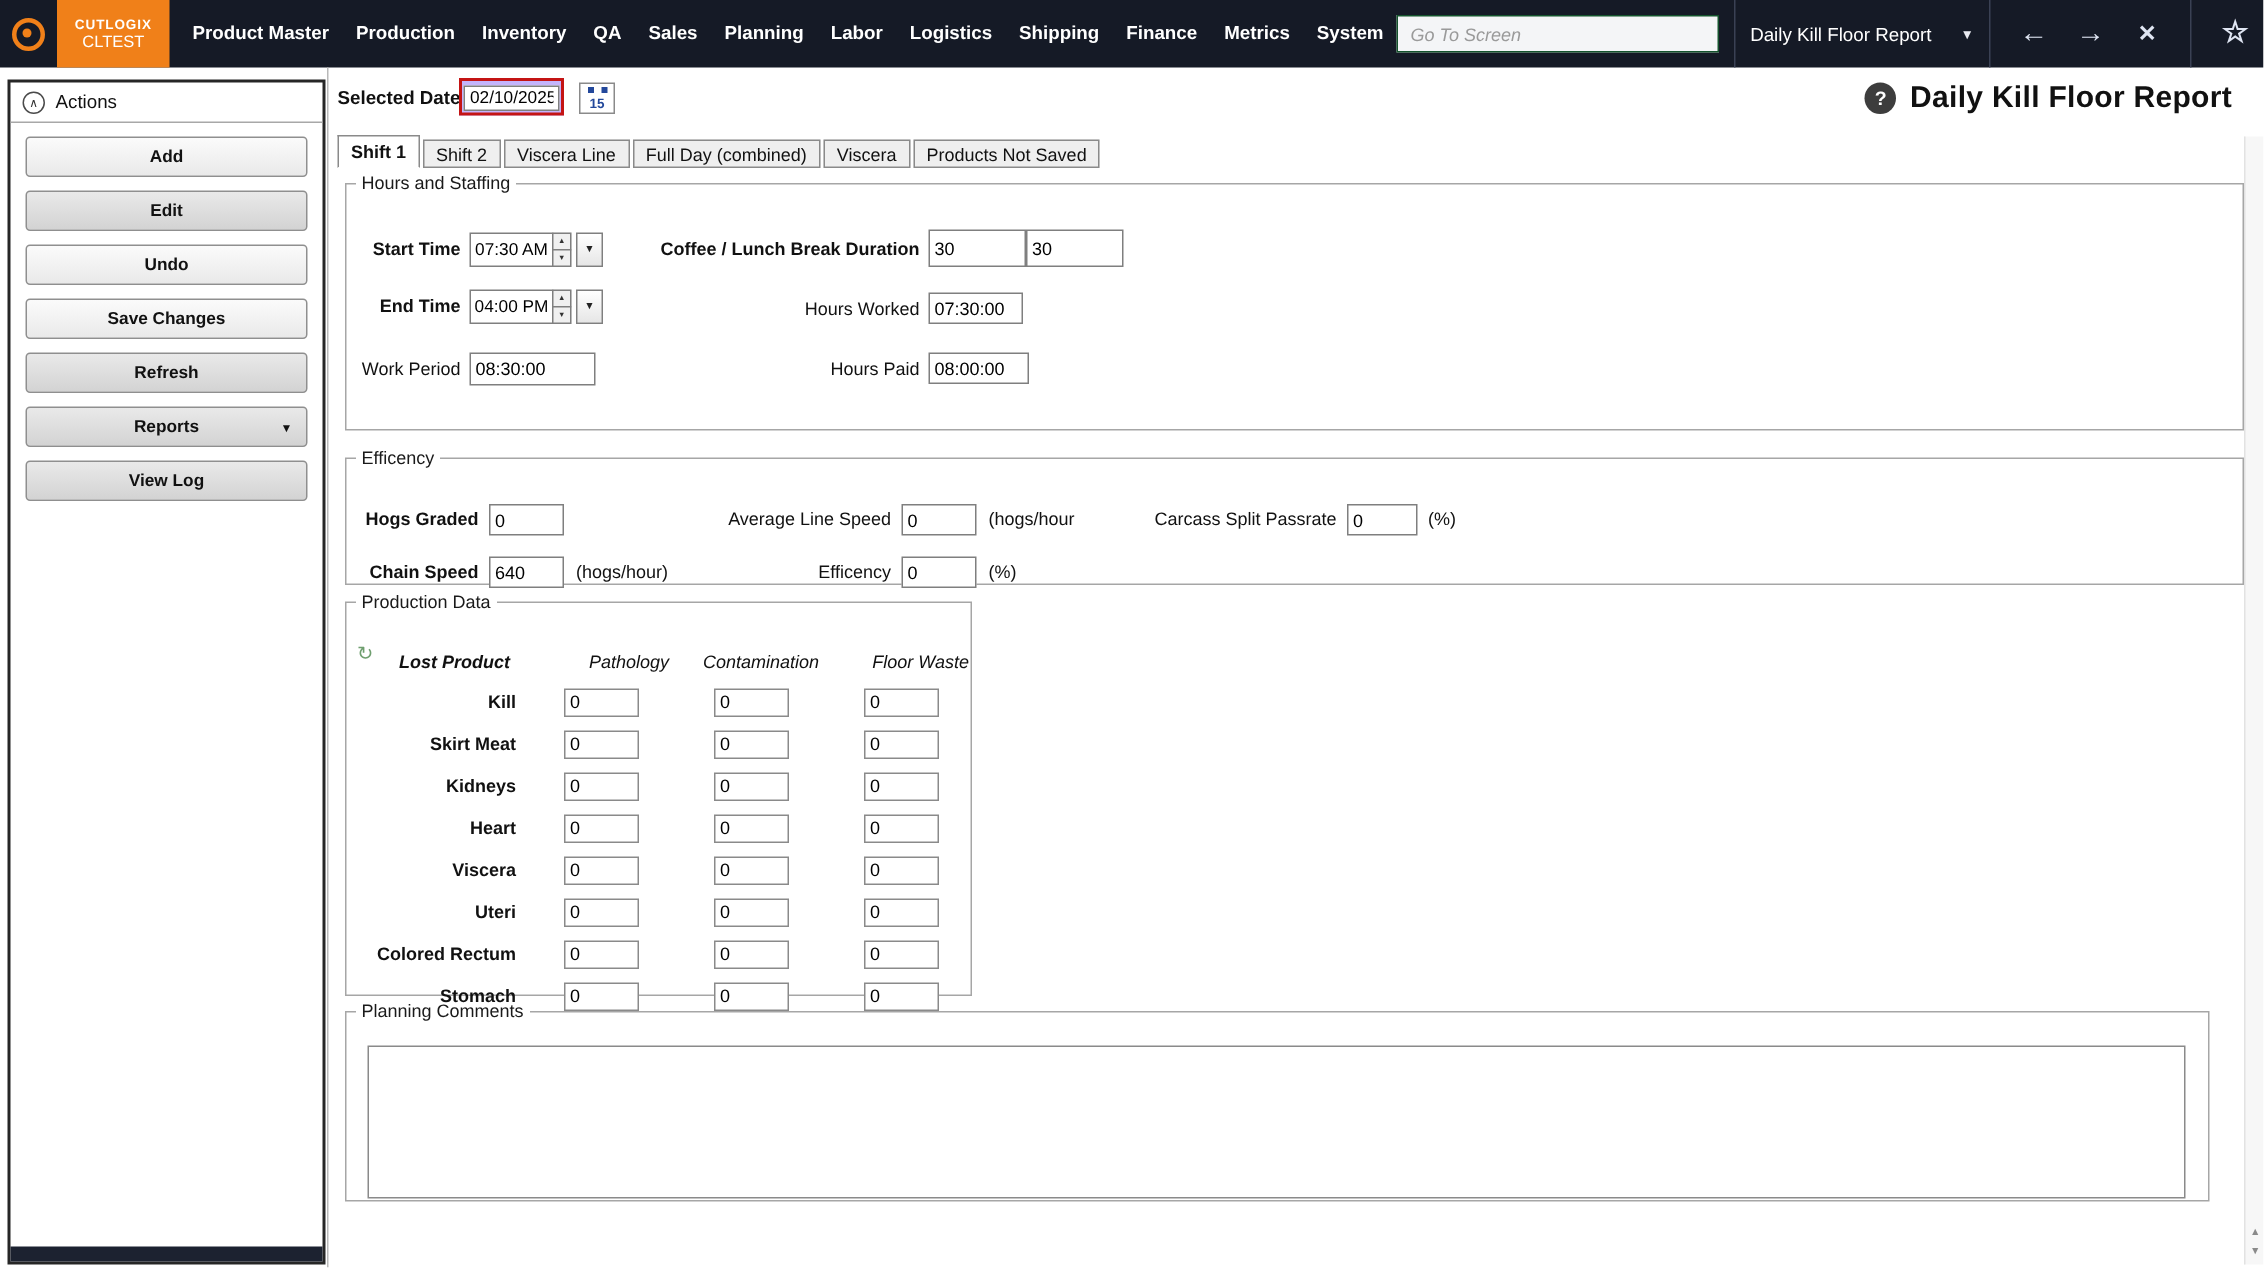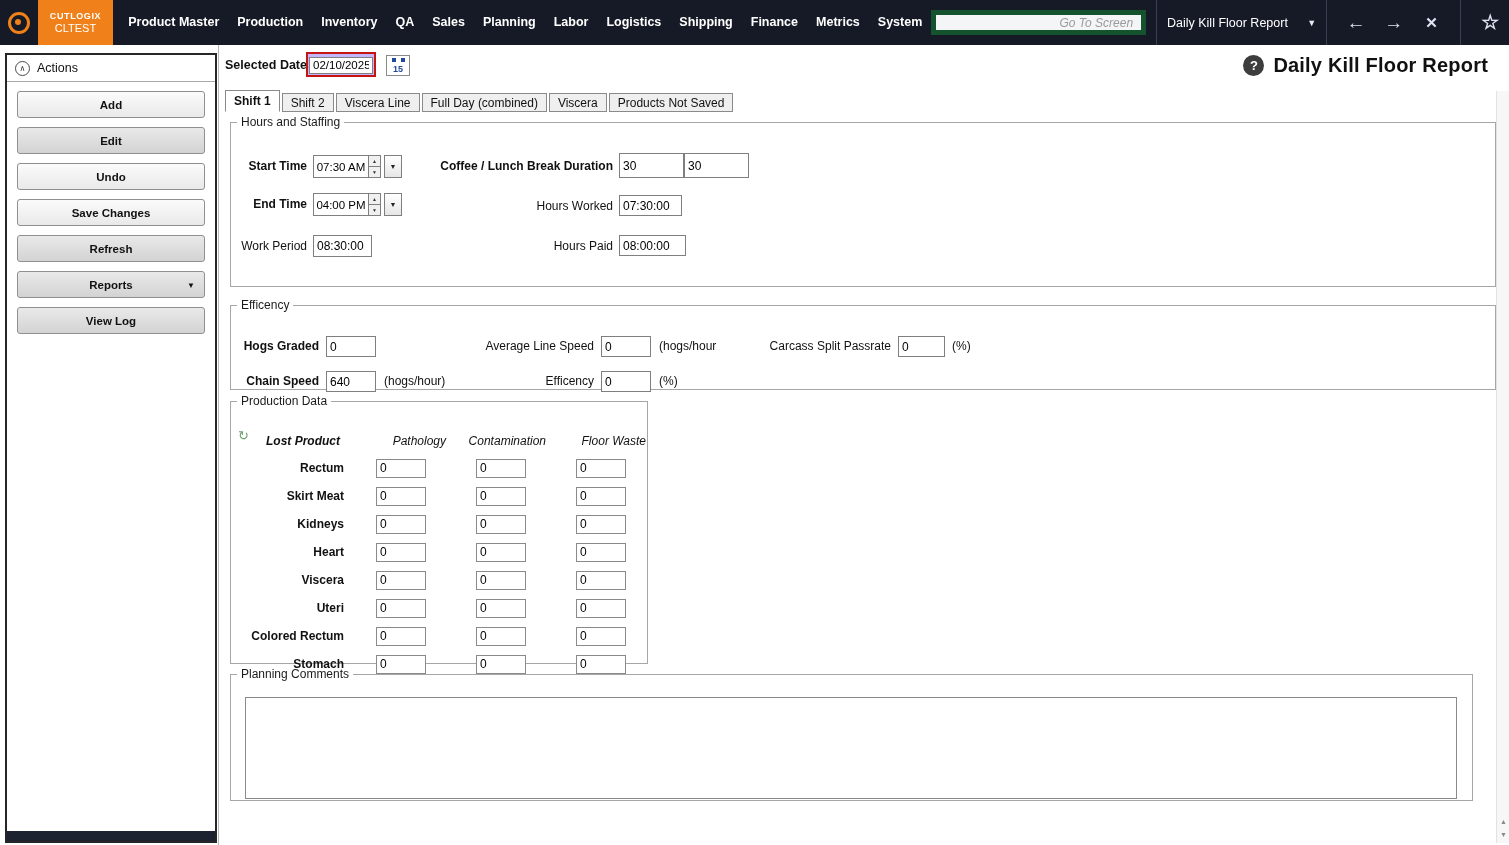--- a/index.html
+++ b/index.html
@@ -16,22 +16,22 @@
   }
   .logo-badge { width:40px; height:45px; display:flex; align-items:center; justify-content:center; }
   .logo-circle { width:22px; height:22px; border-radius:50%; border:3px solid #f08019; position:relative; }
   .logo-circle::after { content:""; position:absolute; left:4px; top:4px; width:6px; height:6px; border-radius:50%; background:#f08019; }
   .brand { width:80px; height:45px; background:#f08019; display:flex; flex-direction:column; align-items:center; justify-content:center; }
   .brand-name { font-size:9px; font-weight:bold; letter-spacing:.6px; line-height:11px; }
   .brand-env { font-size:11px; line-height:13px; }
   .menu { display:flex; margin-left:6px; }
   .menu-item { padding:0 9px; line-height:45px; font-size:12.5px; font-weight:bold; cursor:pointer; white-space:nowrap; }
   .goto {
-    margin-left:auto; width:226px; height:25px; background:#f4f5f7; border:5px solid #14532d;
-    font-family:inherit; font-size:12px; padding:0 8px; color:#0c4a6e;text-align:right;
+    margin-left:auto; width:226px; height:25px; background:#f4f5f7; border:1px solid #14532d;
+    font-family:inherit; font-size:12px; padding:0 8px; color:#0c4a6e;
   }
   .goto::placeholder { color:#9a9a9a; font-style:italic; }
   .tsep { width:1px; align-self:stretch; background:#3a4154; margin:0 10px; }
   .screen-select { display:flex; align-items:center; justify-content:space-between; width:158px; font-size:12.5px; cursor:pointer; }
   .screen-select .ddicon { font-size:9px; margin-left:10px; color:#e8eaf0; }
   .navbtn { width:40px; text-align:center; font-size:19px; font-weight:bold; color:#dfe5f2; cursor:pointer; line-height:45px; }
   .navbtn.close { font-size:15px; }
   .navbtn.star { font-size:20px; }
 
   
@@ -232,21 +232,21 @@
         <button class="spin-btn">▲</button>
         <button class="spin-btn">▼</button>
       </div>
       <button class="combo-btn">▼</button>
     </div>
 
     <div class="lbl r" style="left:205px;width:177px;top:70px">Hours Worked</div>
     <input class="inp" style="left: 388px; top: 66px; width: 63px; height: 21px;" value="07:30:00">
 
     <div class="lbl r" style="left:0;width:76px;top:110px">Work Period</div>
-    <input class="inp" style="left: 82px; top: 106px; width: 59px; height: 22px;" value="08:30:00">
+    <input class="inp" style="left: 82px; top: 106px; width: 84px; height: 22px;" value="08:30:00">
 
     <div class="lbl r" style="left:205px;width:177px;top:110px">Hours Paid</div>
     <input class="inp" style="left: 388px; top: 106px; width: 67px; height: 21px;" value="08:00:00">
   </fieldset>
 
   <fieldset class="fs-eff">
     <legend>Efficency</legend>
 
     <div class="lbl b r" style="left:0;width:88px;top:27px">Hogs Graded</div>
     <input class="inp" style="left: 95px; top: 24px; width: 50px; height: 21px;" value="0">
@@ -274,21 +274,21 @@
 
     <div class="prod-table">
       <div class="prow phead">
         <div class="phl">Lost Product</div>
         <div class="phc">Pathology</div>
         <div class="phc">Contamination</div>
         <div class="phc">Floor Waste</div>
       </div>
 
       <div class="prow">
-        <div class="plabel">Rectum</div>
+        <div class="plabel">Kill</div>
         <div class="pcell"><input value="0" style=""></div>
         <div class="pcell"><input value="0" style=""></div>
         <div class="pcell"><input value="0" style=""></div>
       </div>
       <div class="prow">
         <div class="plabel">Skirt Meat</div>
         <div class="pcell"><input value="0" style=""></div>
         <div class="pcell"><input value="0" style=""></div>
         <div class="pcell"><input value="0" style=""></div>
       </div>

